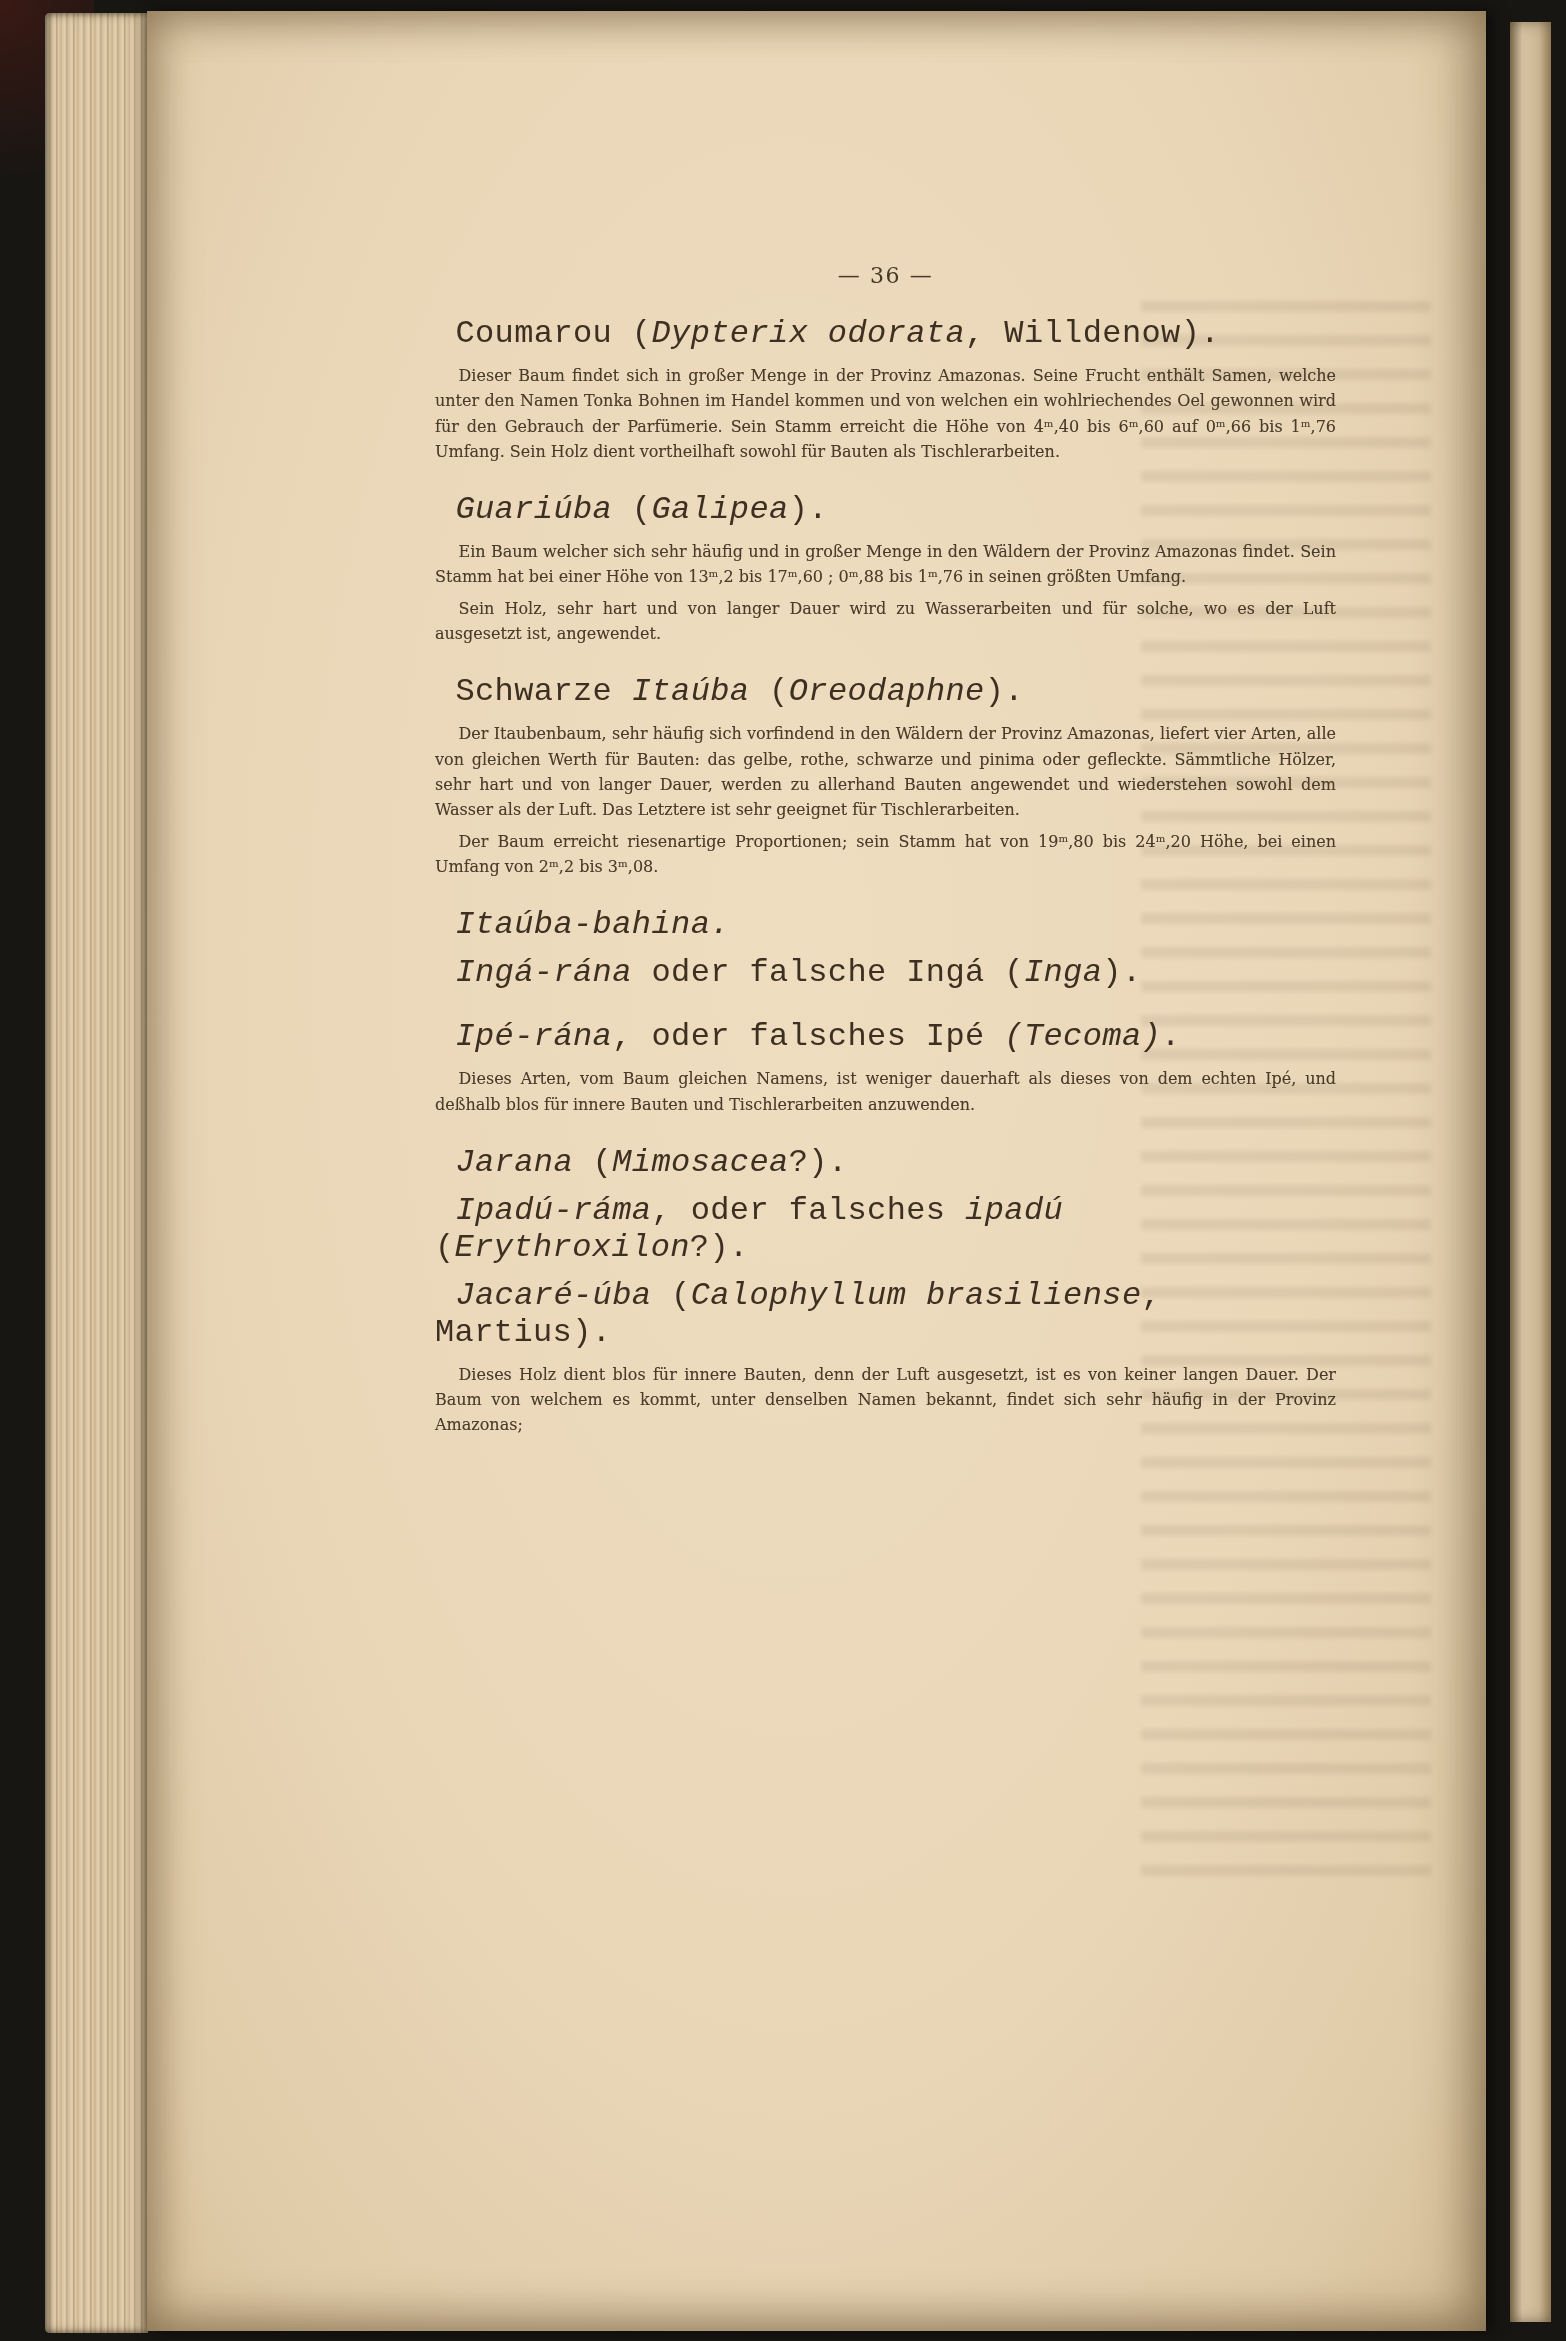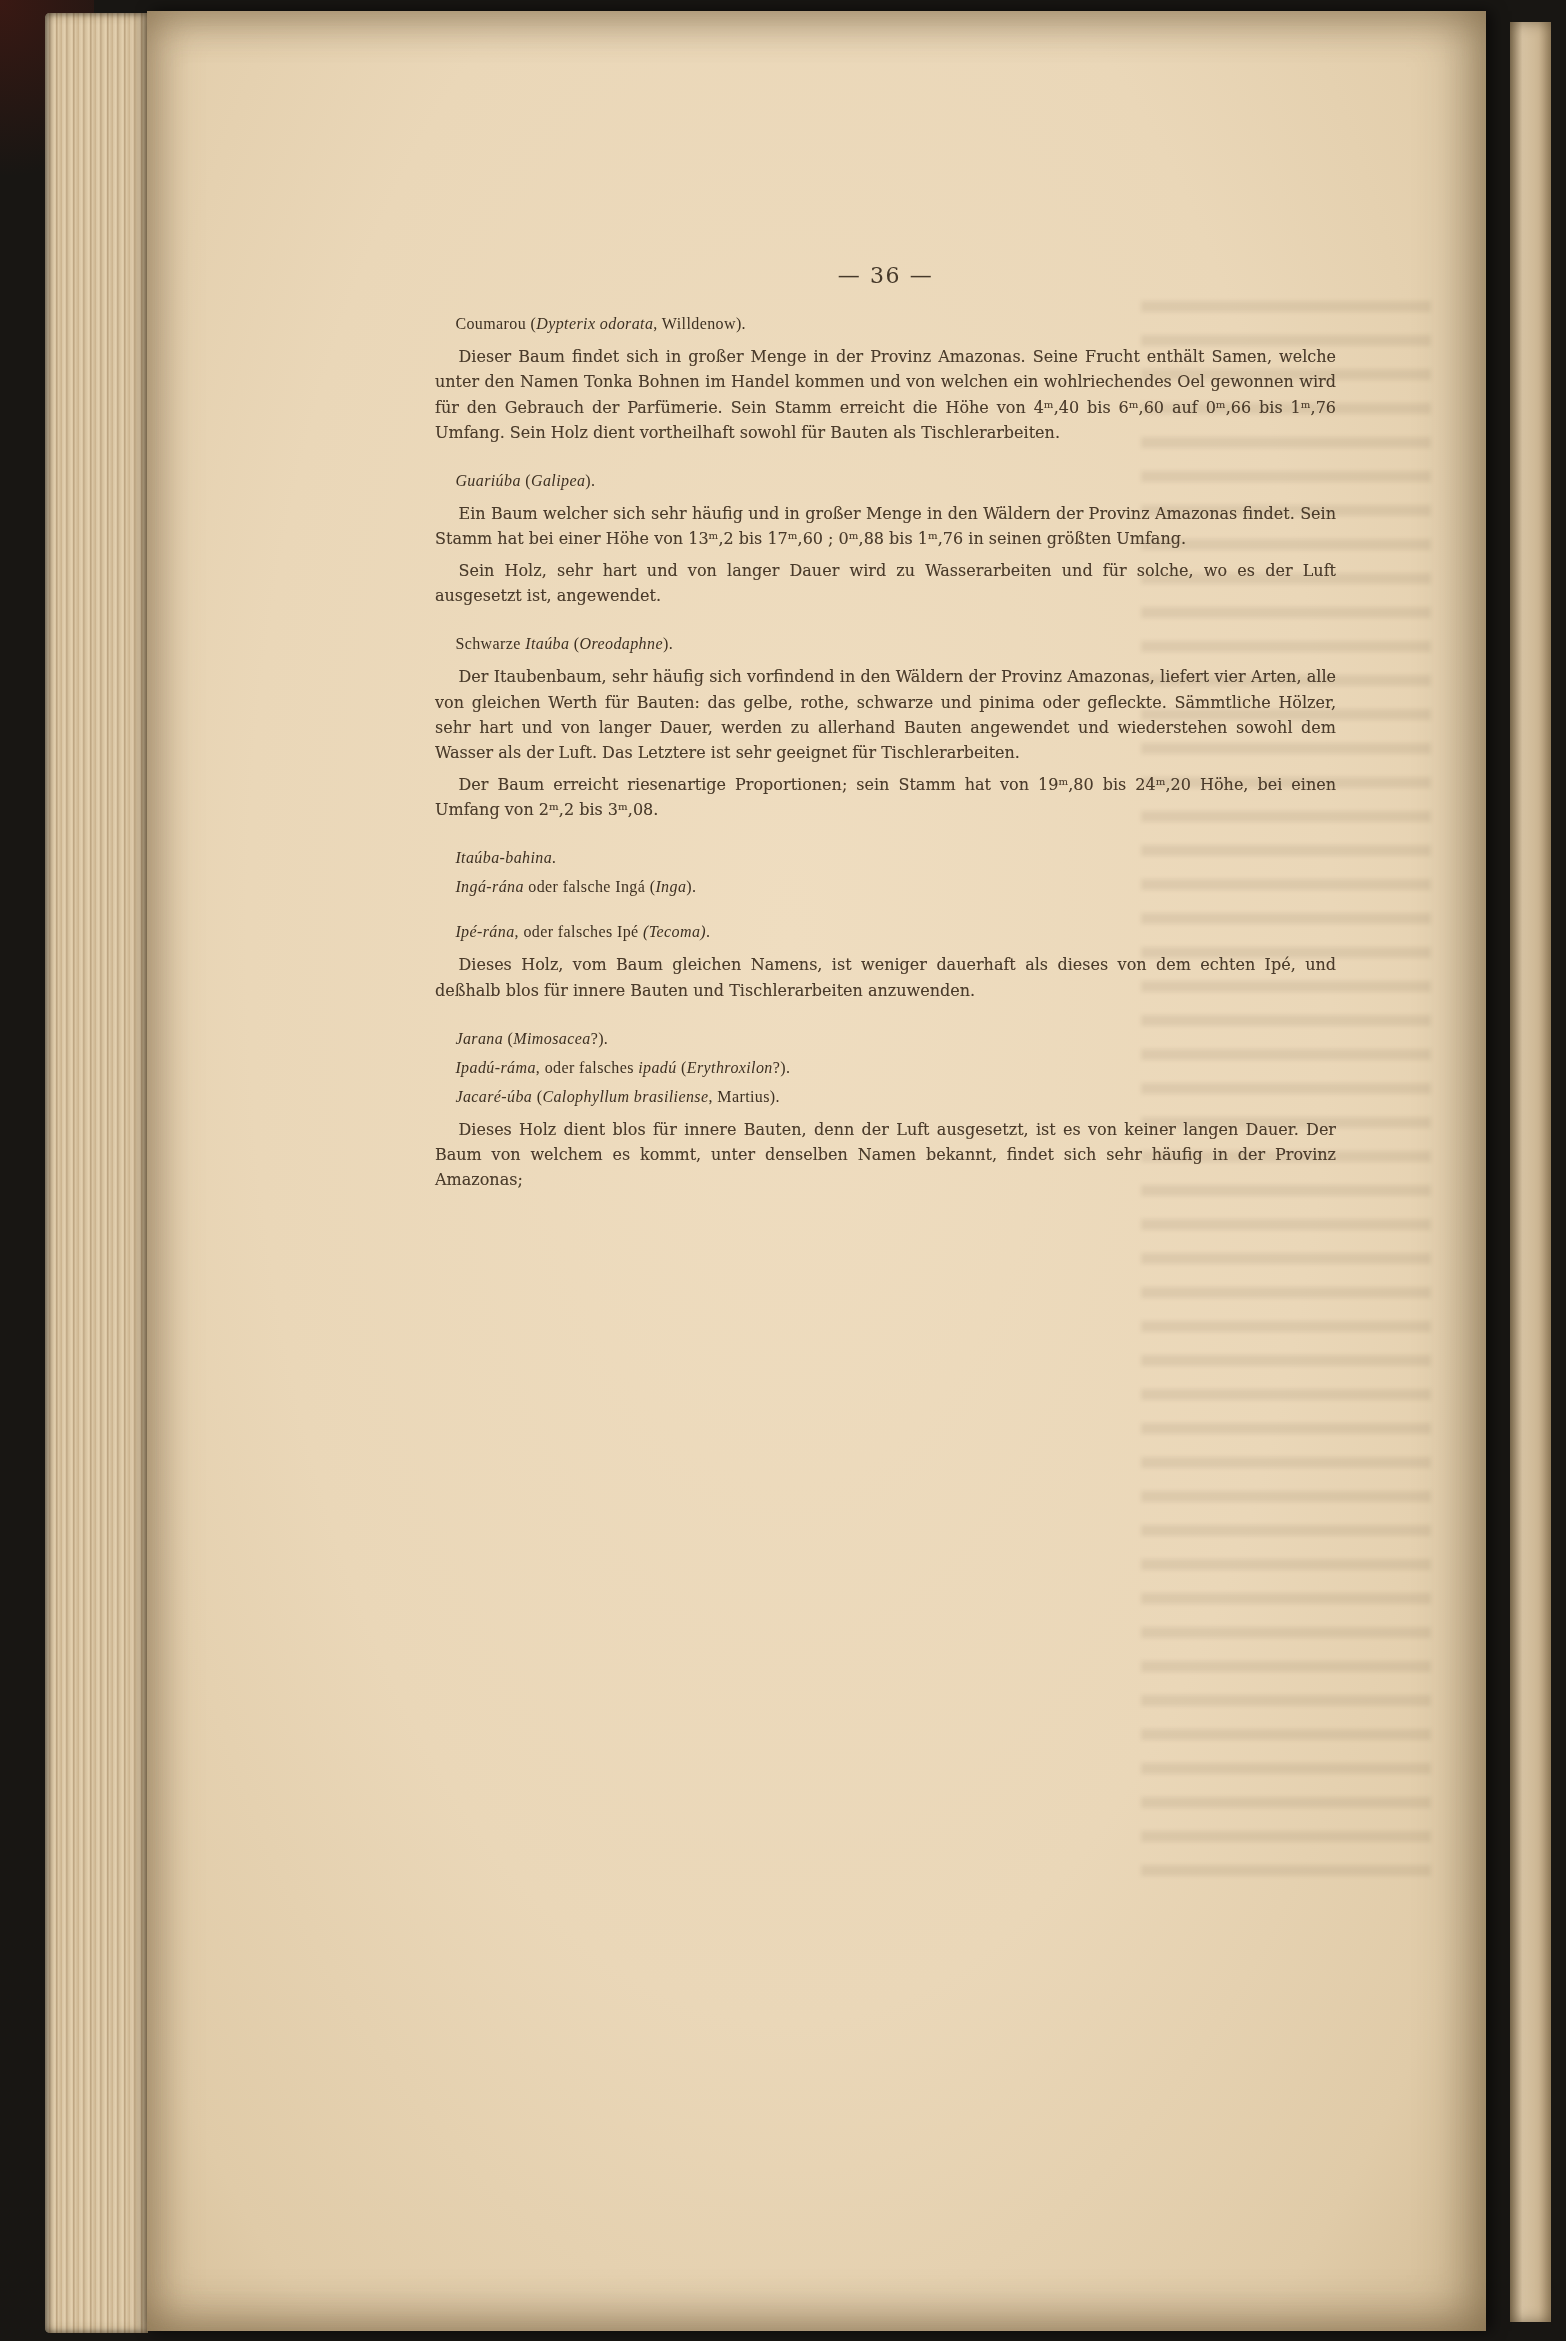--- a/index.html
+++ b/index.html
@@ -37,21 +37,21 @@
   .show-through{position:absolute;right:55px;top:290px;width:290px;height:1590px;
       background:repeating-linear-gradient(180deg,
           rgba(104,84,56,.10) 0 11px, rgba(104,84,56,0) 11px 34px);
       filter:blur(2.3px);pointer-events:none;}
 
   .text-block{position:absolute;left:288px;top:252px;width:901px;color:#483a2a;}
 
   .page-number{text-align:center;font-size:22px;letter-spacing:1.6px;color:#46392a;margin-bottom:24px;}
 
   .doc-section{margin:0 0 7.8px 0;}
-  .heading{font-family:Liberation Serif, serif;font-size:16px;color:#3d3022;
+  .heading{font-family:Liberation Mono, monospace;font-size:32px;color:#3d3022;
            margin:27px 0 11px 0;text-indent:20.4px;letter-spacing:0.4px;}
   .heading + .heading{margin-top:1px;}
   .heading .it{font-style:italic;}
   .para{font-size:16px;line-height:1.58;text-align:justify;text-indent:23.5px;
         margin:0 0 6.3px 0;color:#4a3b2b;
         text-shadow:0 0 0.5px rgba(74,59,43,.35);}
 </style>
 </head>
 <body>
 
@@ -79,21 +79,21 @@
             <div class="heading"><span>Schwarze </span><span class="it">Itaúba</span><span> (</span><span class="it">Oreodaphne</span><span>).</span></div>
             <p class="para">Der Itaubenbaum, sehr häufig sich vorfindend in den Wäldern der Provinz Amazonas, liefert vier Arten, alle von gleichen Werth für Bauten: das gelbe, rothe, schwarze und pinima oder gefleckte. Sämmtliche Hölzer, sehr hart und von langer Dauer, werden zu allerhand Bauten angewendet und wiederstehen sowohl dem Wasser als der Luft. Das Letztere ist sehr geeignet für Tischlerarbeiten.</p>
             <p class="para">Der Baum erreicht riesenartige Proportionen; sein Stamm hat von 19ᵐ,80 bis 24ᵐ,20 Höhe, bei einen Umfang von 2ᵐ,2 bis 3ᵐ,08.</p>
           </section>
           <section class="doc-section">
             <div class="heading"><span class="it">Itaúba-bahina.</span></div>
             <div class="heading"><span class="it">Ingá-rána</span><span> oder falsche Ingá (</span><span class="it">Inga</span><span>).</span></div>
           </section>
           <section class="doc-section">
             <div class="heading"><span class="it">Ipé-rána</span><span>, oder falsches Ipé </span><span class="it">(Tecoma)</span><span>.</span></div>
-            <p class="para">Dieses Holz, vom Baum gleichen Namens, ist weniger dauerhaft als dieses von dem echten Ipé, und deßhalb blos für innere Bauten und Tischlerarbeiten anzuwenden.</p>
+            <p class="para">Dieses Arten, vom Baum gleichen Namens, ist weniger dauerhaft als dieses von dem echten Ipé, und deßhalb blos für innere Bauten und Tischlerarbeiten anzuwenden.</p>
           </section>
           <section class="doc-section">
             <div class="heading"><span class="it">Jarana</span><span> (</span><span class="it">Mimosacea</span><span>?).</span></div>
             <div class="heading"><span class="it">Ipadú-ráma</span><span>, oder falsches </span><span class="it">ipadú</span><span> (</span><span class="it">Erythroxilon</span><span>?).</span></div>
             <div class="heading"><span class="it">Jacaré-úba</span><span> (</span><span class="it">Calophyllum brasiliense</span><span>, Martius).</span></div>
             <p class="para">Dieses Holz dient blos für innere Bauten, denn der Luft ausgesetzt, ist es von keiner langen Dauer. Der Baum von welchem es kommt, unter denselben Namen bekannt, findet sich sehr häufig in der Provinz Amazonas;</p>
           </section>
         </div>
     </div>
   </div>

